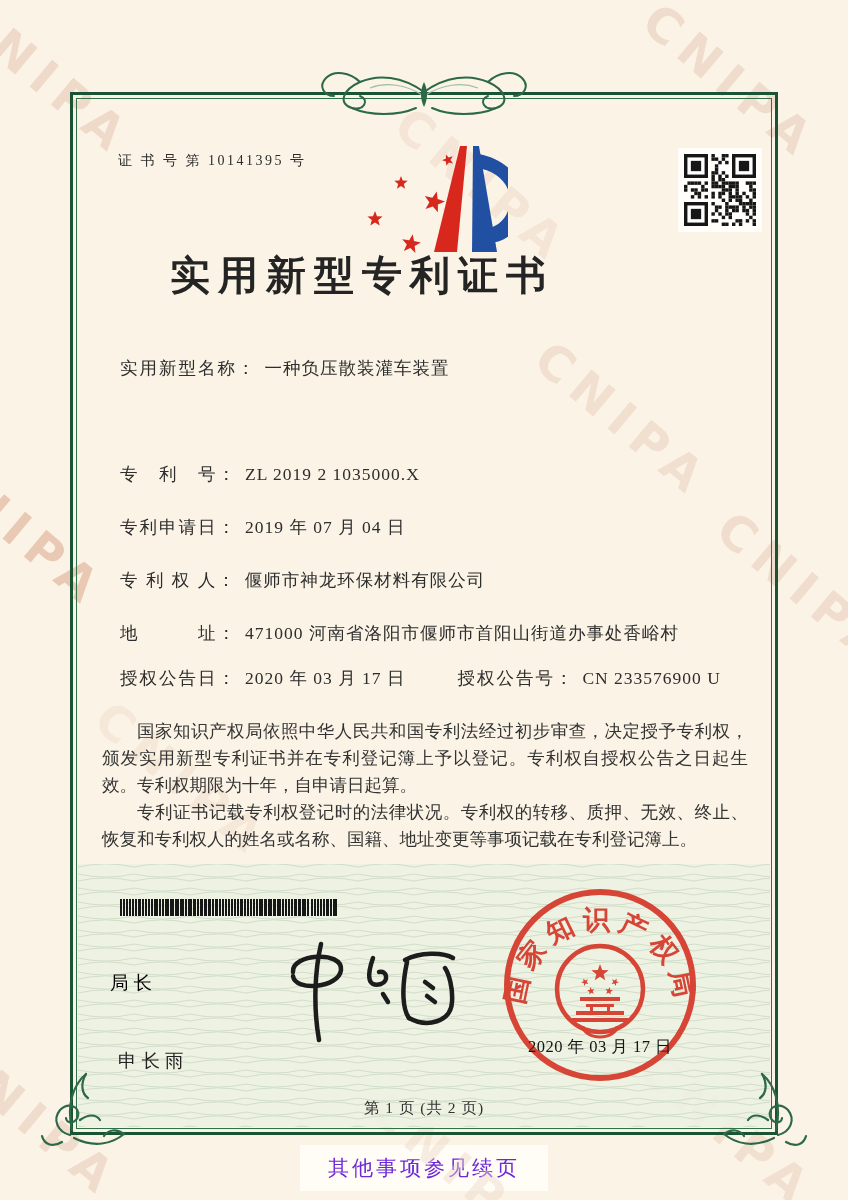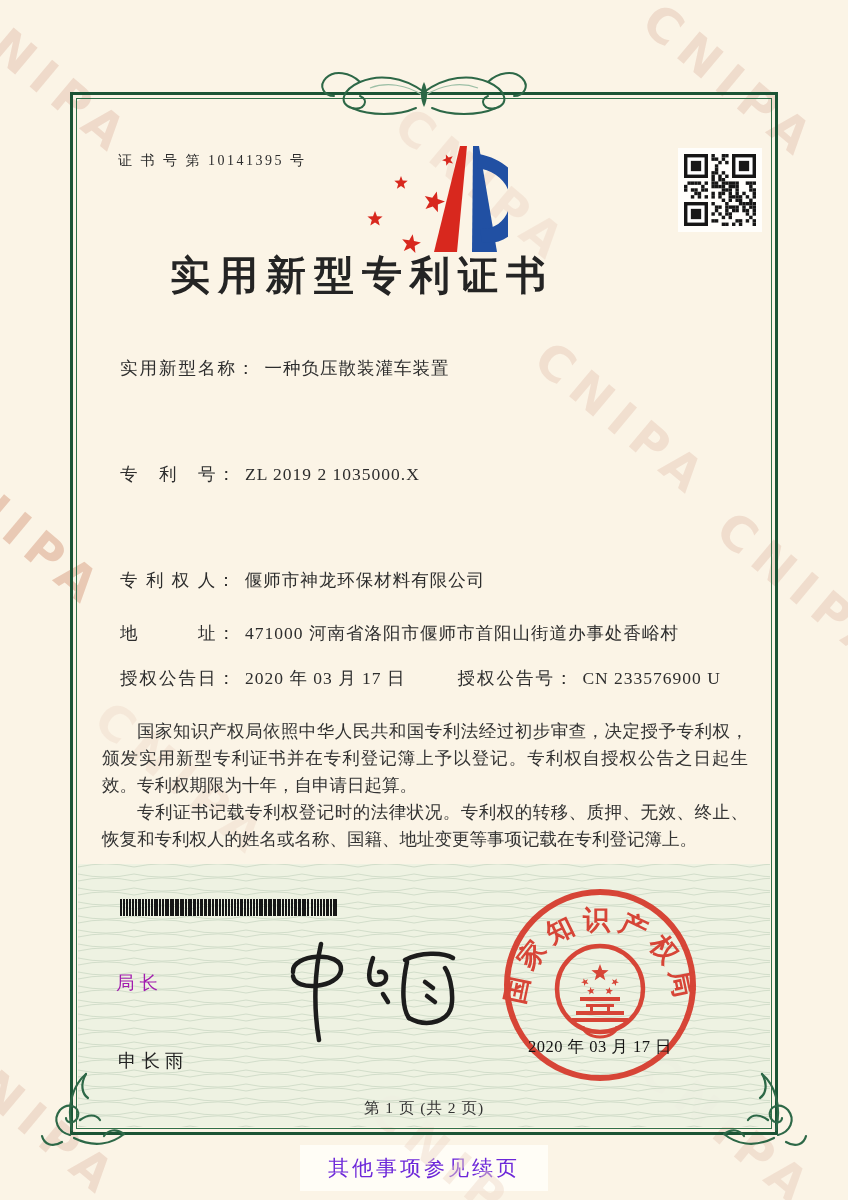--- a/index.html
+++ b/index.html
@@ -41,21 +41,21 @@
   }
   .field-label{letter-spacing:2px;margin-right:8px;margin-top:8px;}
   .field-value{letter-spacing:1px;}
   .grant-no{margin-left:52px;}
   .paras{
     position:absolute;left:102px;top:718px;width:646px;
     font-size:17.5px;line-height:27px;color:#333;text-align:justify;
   }
   .paras p{margin:0;text-indent:2em;}
   .barcode{position:absolute;left:120px;top:899px;}
-  .signer-title{position:absolute;left:116px;top:970px;font-size:18.5px;letter-spacing:5px;color:#a21caf;}
+  .signer-title{position:absolute;left:110px;top:970px;font-size:18.5px;letter-spacing:5px;color:#000000;}
   .signer-name{position:absolute;left:118px;top:1010px;font-size:18.5px;letter-spacing:5px;color:#222;margin-top:38px;}
   .signature{position:absolute;left:255px;top:930px;}
   .seal{position:absolute;left:500px;top:885px;width:200px;height:200px;opacity:.95;}
   .seal-date{
     position:absolute;left:500px;top:1036px;width:200px;text-align:center;
     font-size:16.5px;color:#141414;letter-spacing:.5px;
   }
   .page-info{
     position:absolute;left:70px;top:1098px;width:708px;text-align:center;
     font-size:15.5px;color:#333;letter-spacing:1px;
@@ -320,20 +320,23 @@
   </div>
 
   <div class="title">实用新型专利证书</div>
 
   <div class="field-row" style="top:356px">
     <span class="field-label">实用新型名称：</span><span class="field-value">一种负压散装灌车装置</span>
   </div>
   <div class="field-row" style="top:462px">
     <span class="field-label">专　利　号：</span><span class="field-value">ZL 2019 2 1035000.X</span>
   </div>
+  <div class="field-row" style="top:515px">
+    <span class="field-label">专利申请日：</span><span class="field-value">2019 年 07 月 04 日</span>
+  </div>
   <div class="field-row" style="top:568px">
     <span class="field-label">专 利 权 人：</span><span class="field-value">偃师市神龙环保材料有限公司</span>
   </div>
   <div class="field-row" style="top:621px">
     <span class="field-label">地　　　址：</span><span class="field-value">471000 河南省洛阳市偃师市首阳山街道办事处香峪村</span>
   </div>
   <div class="field-row" style="top:666px">
     <span class="field-label">授权公告日：</span><span class="field-value">2020 年 03 月 17 日</span><span class="field-label grant-no">授权公告号：</span><span class="field-value">CN 233576900 U</span>
   </div>
 

